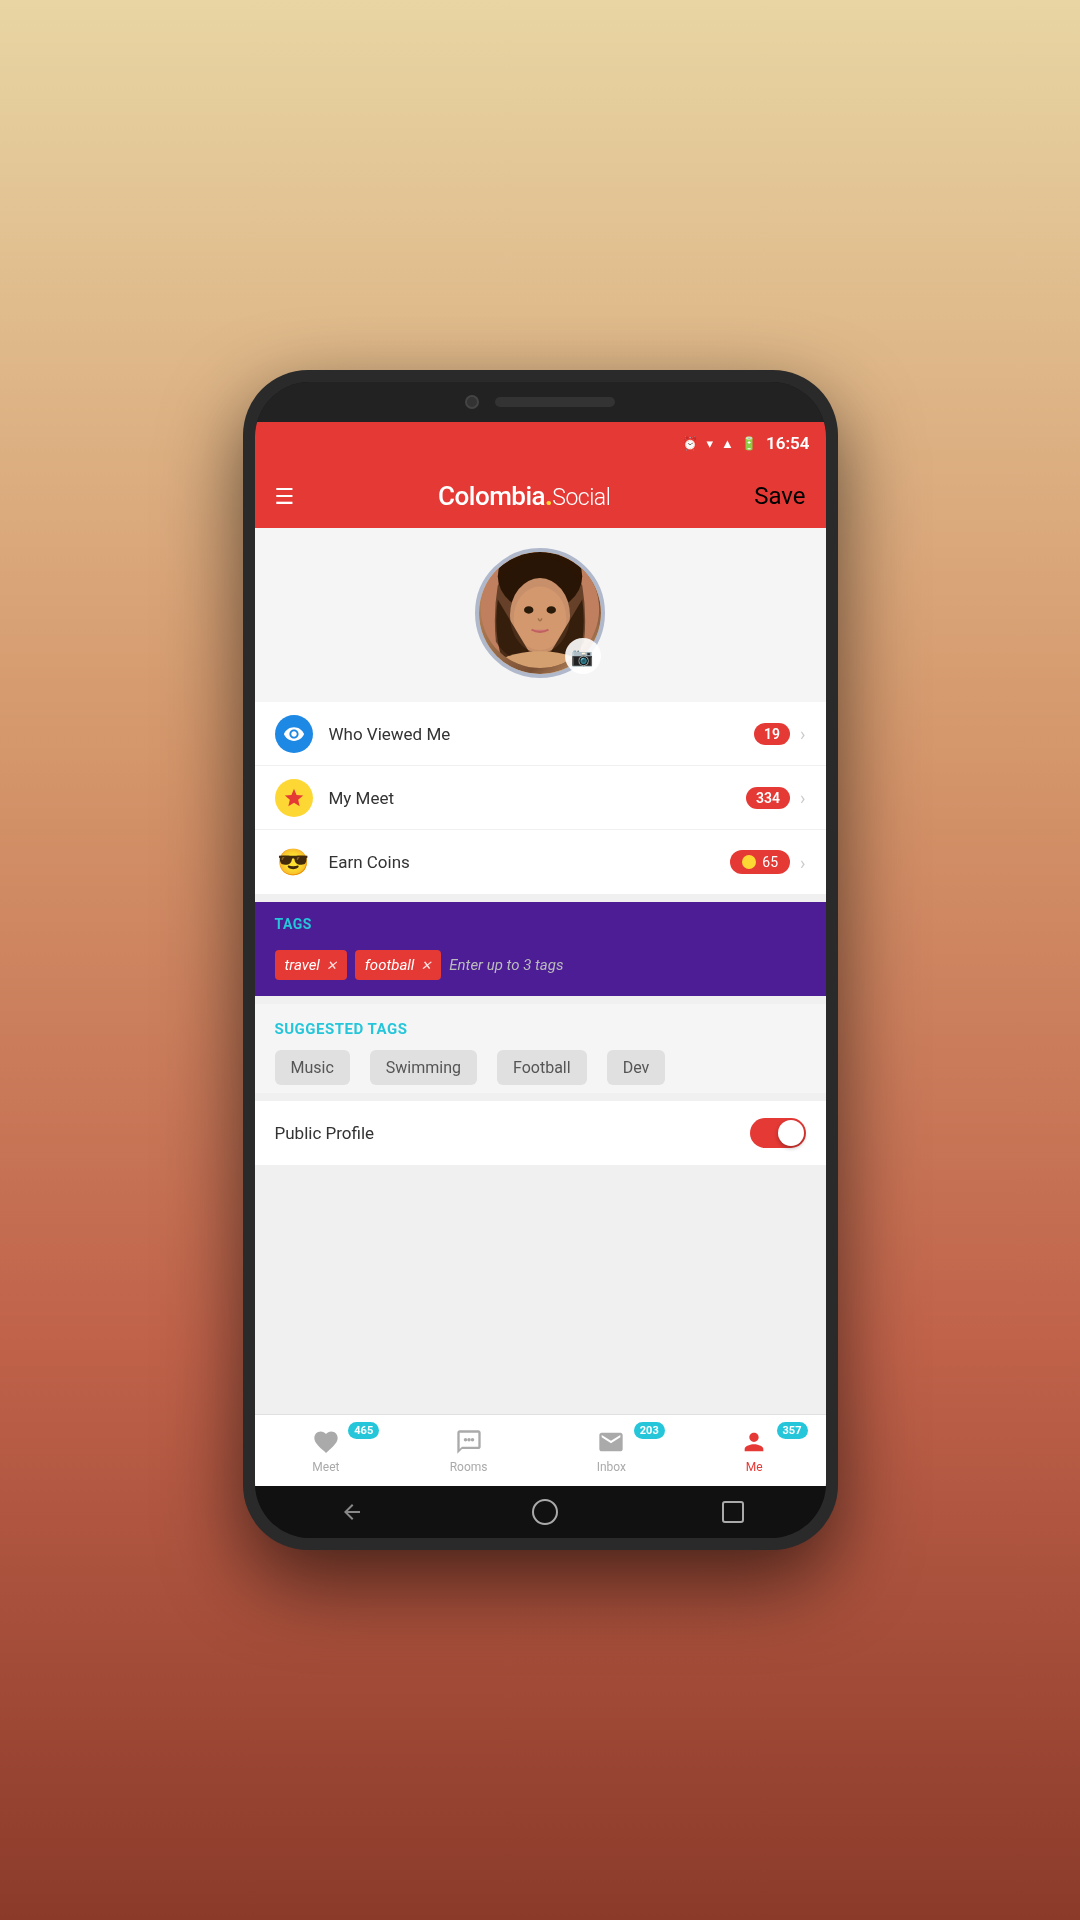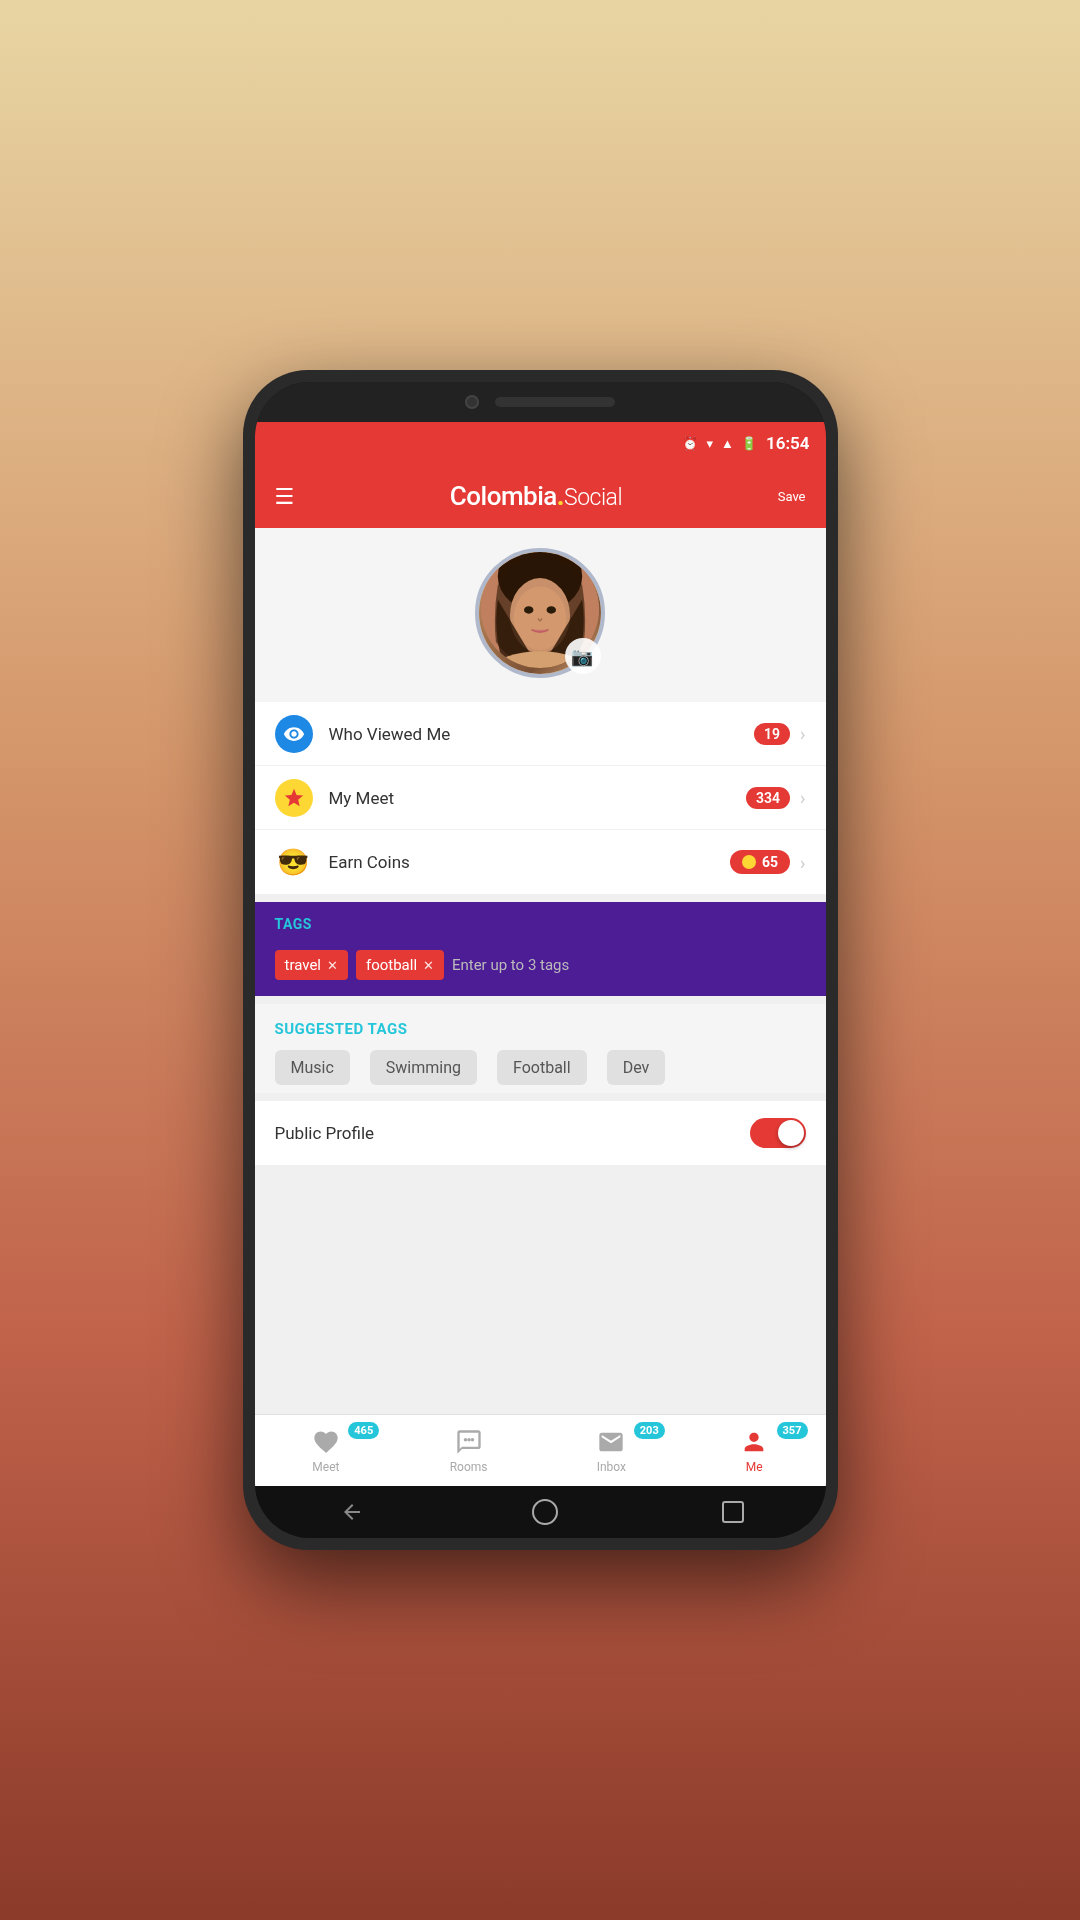--- a/index.html
+++ b/index.html
@@ -110,22 +110,22 @@
     .header-logo .dot {
       color: #FDD835;
       font-weight: 800;
     }
     .header-logo .social-italic {
       font-weight: 300;
       font-size: 23px;
       margin-top: 44px;
     }
     .header-save {
-      color: #ffffff;
-      font-size: 13px;
+      color: #000000;
+      font-size: 24px;
       font-weight: 400;
     }
 
     
     .main-content {
       flex: 1;
       background: #f0f0f0;
       overflow-y: auto;
       overflow-x: hidden;
     }
@@ -219,21 +219,21 @@
       font-size: 14px;
       font-weight: 600;
       margin-right: 10px;
     }
     .list-badge-coin {
       background: #e53935;
       color: white;
       border-radius: 20px;
       padding: 4px 12px;
       font-size: 14px;
-      font-weight: 700;
+      font-weight: 400;
       margin-right: 10px;
       display: flex;
       align-items: center;
       gap: 6px;
     }
     .coin-dot {
       width: 14px;
       height: 14px;
       background: #fdd835;
       border-radius: 50%;
@@ -254,20 +254,21 @@
       font-weight: 700;
       color: #26c6da;
       letter-spacing: 0.5px;
     }
     .tags-input-area {
       display: flex;
       align-items: center;
       flex-wrap: wrap;
       padding: 10px 20px 16px;
       gap: 8px;
+      font-style: italic;
     }
     .tag-chip {
       background: #e53935;
       color: white;
       border-radius: 4px;
       padding: 6px 10px;
       font-size: 15px;
       display: flex;
       align-items: center;
       gap: 6px;

